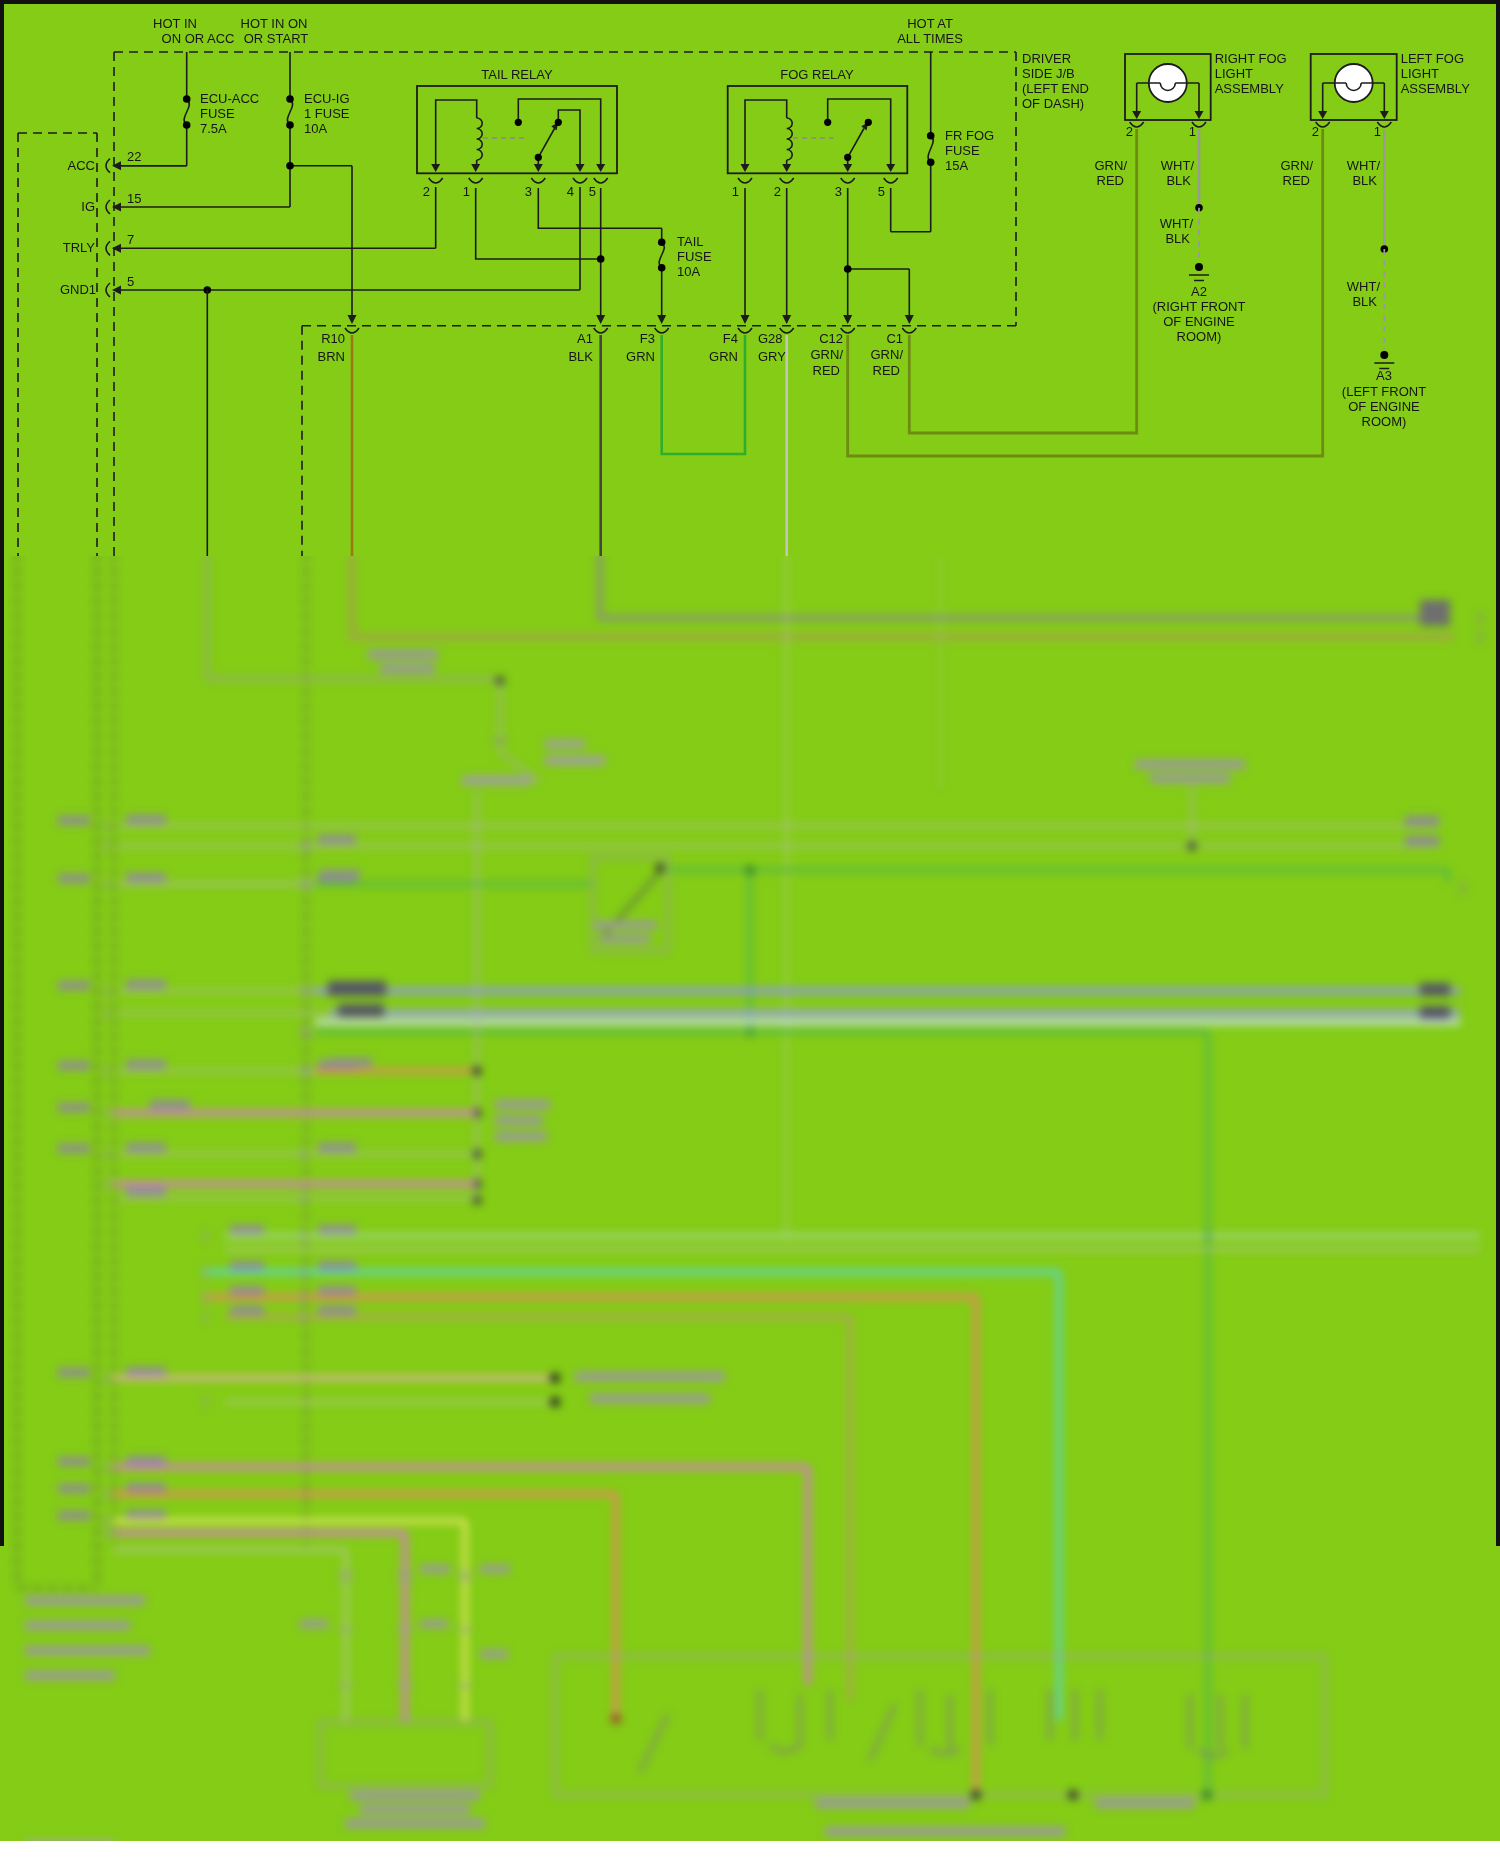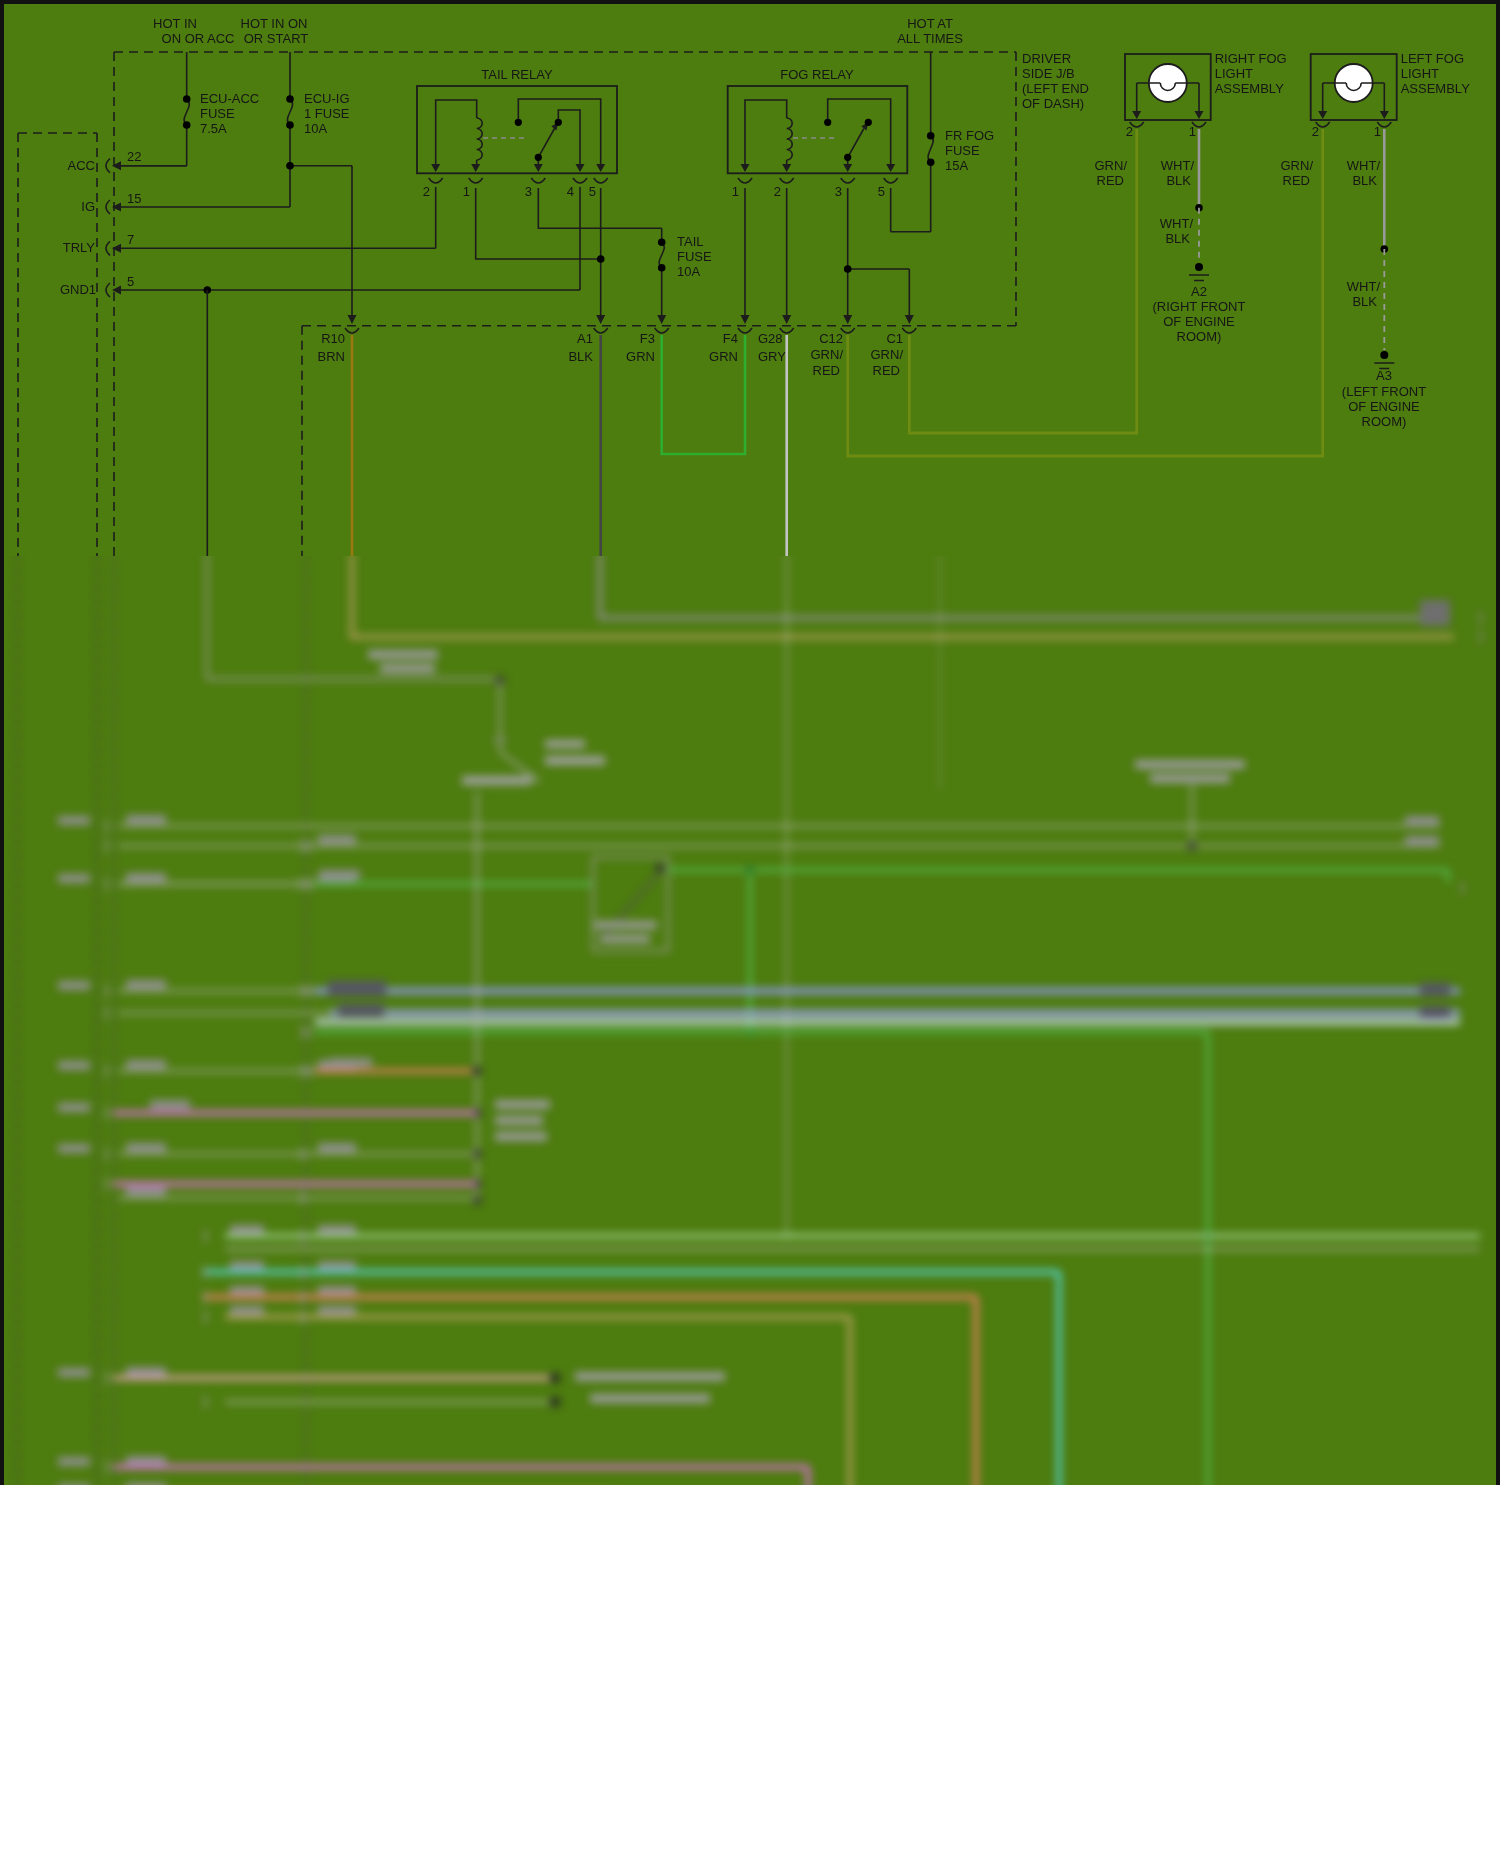--- a/index.html
+++ b/index.html
@@ -1,16 +1,16 @@
 <!DOCTYPE html>
 <html><head>
 <meta charset="utf-8">
 <style>
   html,body{margin:0;padding:0;background:#ffffff;}
-  .page{position:relative;width:1500px;height:1485px;background:#4d7c0f;overflow:hidden;
+  .page{position:relative;width:1500px;height:1841px;background:#84cc16;overflow:hidden;
         font-family:"Liberation Sans","DejaVu Sans",sans-serif;}
   svg{position:absolute;left:0;top:0;}
   svg text{font-family:"Liberation Sans","DejaVu Sans",sans-serif;font-size:13px;fill:#161616;}
   .blurred{filter:blur(4px);}
   .ln{stroke:#1c1c1c;stroke-width:1.6;fill:none;}
   .dash{stroke:#1c1c1c;stroke-width:1.6;fill:none;stroke-dasharray:9,6;}
   .box{stroke:#1c1c1c;stroke-width:1.8;fill:none;}
   .dot{fill:#000;}
   .cup{stroke:#1c1c1c;stroke-width:1.6;fill:none;}
   .arr{fill:#1c1c1c;}

